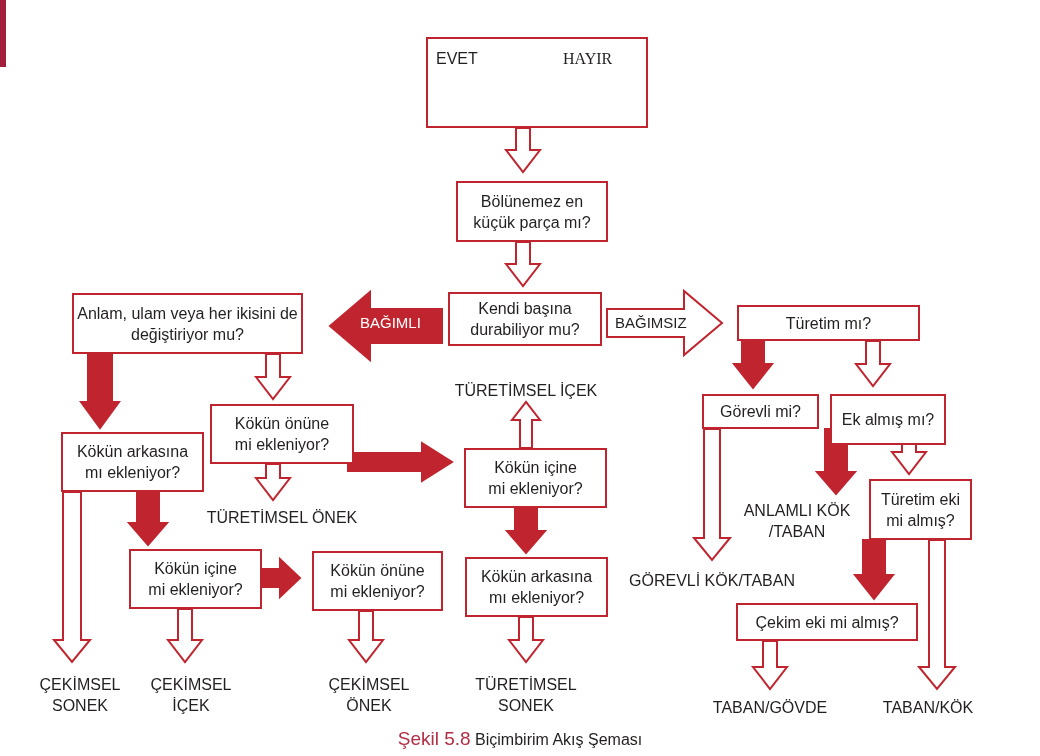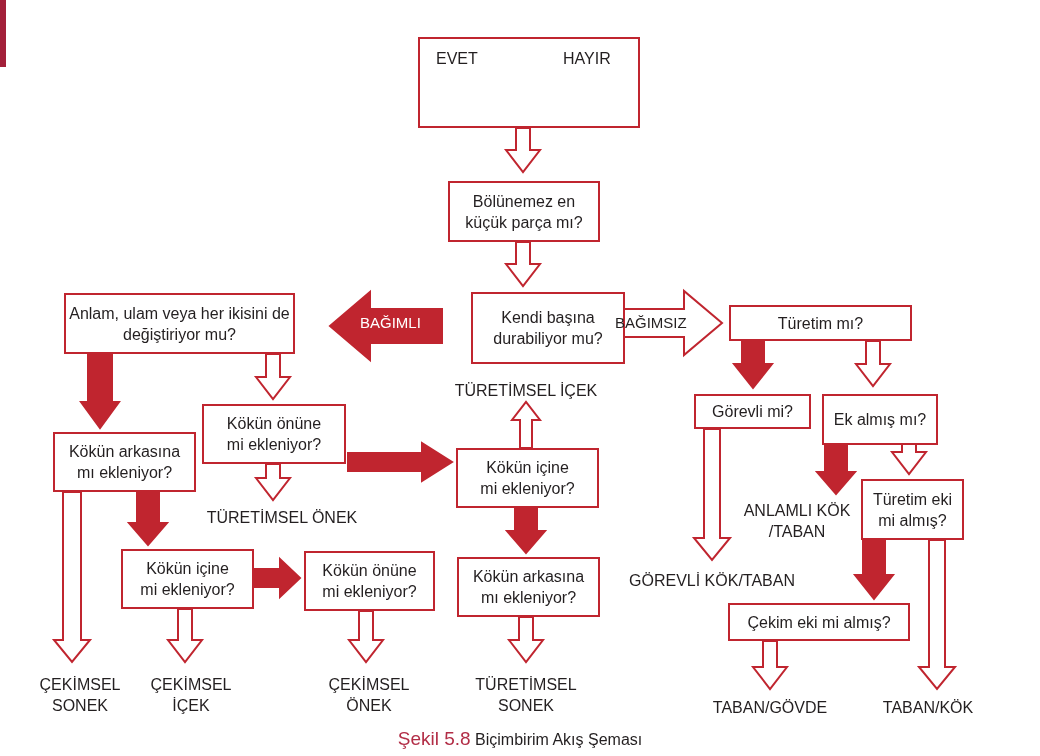--- a/index.html
+++ b/index.html
@@ -2,21 +2,21 @@
 <html><head>
 <meta charset="utf-8">
 <style>
   html, body { margin: 0; padding: 0; background: #ffffff; }
   body { width: 1040px; height: 756px; position: relative; overflow: hidden;
          font-family: "Liberation Sans", "DejaVu Sans", sans-serif; color: #231f20; }
   #diagram { position: absolute; left: 0; top: 0; }
   .corner-bar { position: absolute; left: 0; top: 0; width: 6px; height: 67px; background: #a3203a; }
   .box { position: absolute; border: 2px solid #c0252f; background: #fff; box-sizing: border-box;
          display: flex; align-items: center; justify-content: center; text-align: center;
-         font-size: 16px; line-height: 21px; color: #231f20; white-space: pre-line; }
+         font-size: 16px; line-height: 21px; color: #231f20; white-space: pre-line; margin-left: 8px; }
   .label { position: absolute; text-align: center; font-size: 16px; line-height: 21px;
            color: #231f20; white-space: pre-line; transform: translateX(-50%); }
   .legend-text { position: absolute; font-size: 16px; color: #231f20; }
   .arrow-text { position: absolute; font-size: 15px; }
   .caption { position: absolute; top: 728px; left: 0; width: 1040px; text-align: center; font-size: 16px; }
   .caption .num { color: #b22d46; font-size: 19px; }
 </style>
 </head>
 <body>
 
@@ -46,25 +46,25 @@
     <polygon points="704,429 720,429 720,538 730,538 712,560 694,538 704,538" fill="#ffffff" stroke="#c0252f" stroke-width="2" stroke-linejoin="miter"></polygon>
     <polygon points="825,429 847,429 847,472 855,472 836,494 817,472 825,472" fill="#c0252f" stroke="#c0252f" stroke-width="2" stroke-linejoin="miter"></polygon>
     <polygon points="902,429 916,429 916,452 926,452 909,474 892,452 902,452" fill="#ffffff" stroke="#c0252f" stroke-width="2" stroke-linejoin="miter"></polygon>
     <polygon points="863,540 885,540 885,575 893,575 874,599 855,575 863,575" fill="#c0252f" stroke="#c0252f" stroke-width="2" stroke-linejoin="miter"></polygon>
     <polygon points="929,540 945,540 945,667 955,667 937,689 919,667 929,667" fill="#ffffff" stroke="#c0252f" stroke-width="2" stroke-linejoin="miter"></polygon>
     <polygon points="763,641 777,641 777,667 787,667 770,689 753,667 763,667" fill="#ffffff" stroke="#c0252f" stroke-width="2" stroke-linejoin="miter"></polygon>
   </svg>
 
 <div class="box" style="left:418px;top:37px;width:222px;height:91px;"></div>
 <span class="legend-text" style="left:436px;top:50px;">EVET</span>
-<span class="legend-text" style="left:563px;top:50px;">HAYIR</span>
+<span class="legend-text" style="left:563px;top:50px;font-family:Liberation Serif, serif;">HAYIR</span>
 
 <div class="box" style="left:448px;top:181px;width:152px;height:61px;">Bölünemez en
 küçük parça mı?</div>
-<div class="box" style="left:471px;top:292px;width:154px;height:72px;">Kendi başına
+<div class="box" style="left:440px;top:292px;width:154px;height:54px;">Kendi başına
 durabiliyor mu?</div>
 <div class="box" style="left:64px;top:293px;width:231px;height:61px;">Anlam, ulam veya her ikisini de
 değiştiriyor mu?</div>
 <div class="box" style="left:729px;top:305px;width:183px;height:36px;">Türetim mı?</div>
 <div class="box" style="left:694px;top:394px;width:117px;height:35px;">Görevli mi?</div>
 <div class="box" style="left:822px;top:394px;width:116px;height:51px;">Ek almış mı?</div>
 <div class="box" style="left:861px;top:479px;width:103px;height:61px;">Türetim eki
 mi almış?</div>
 <div class="box" style="left:728px;top:603px;width:182px;height:38px;">Çekim eki mi almış?</div>
 <div class="box" style="left:202px;top:404px;width:144px;height:60px;">Kökün önüne

